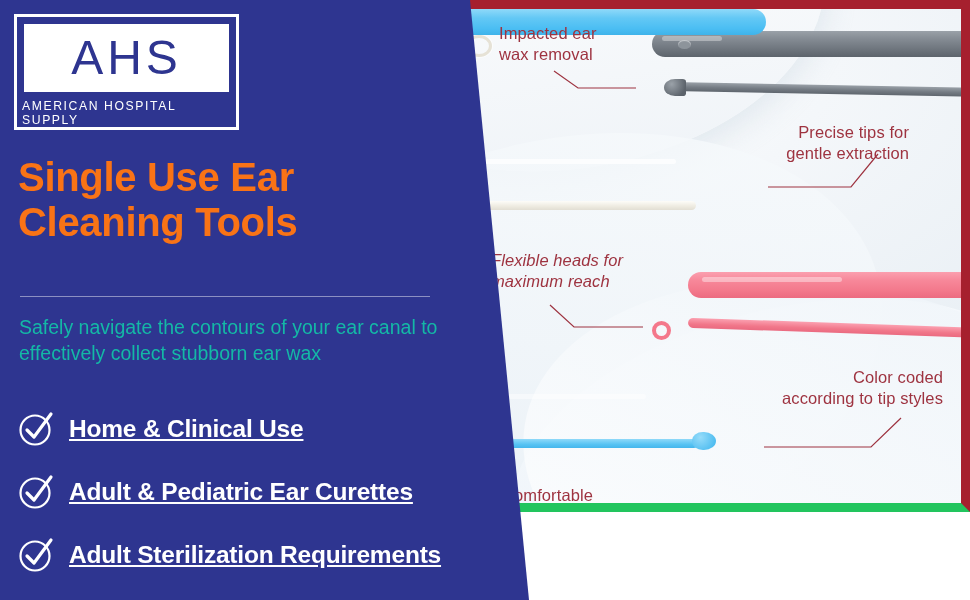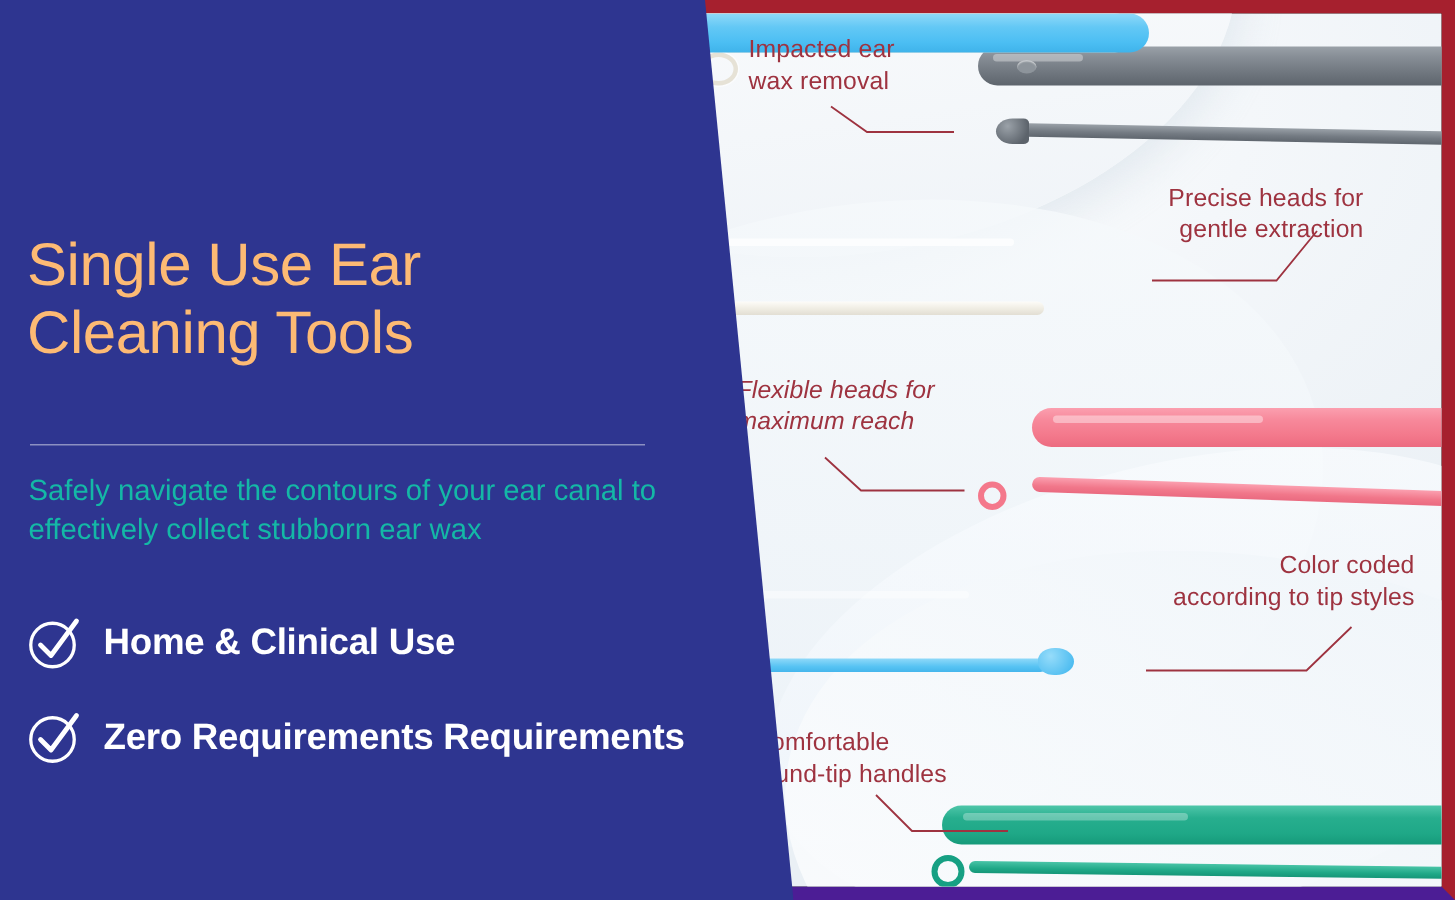--- a/index.html
+++ b/index.html
@@ -9,25 +9,25 @@
   .canvas {
     position:relative;
     width:970px; height:600px;
     overflow:hidden;
     background:#ffffff;
   }
 
   
   .right-panel {
     position:absolute;
-    left:466px; top:0; width:504px; height:600px;
-    background:#000000;
+    left:466px; top:0; width:504px; height:512px;
+    background:#f0abfc;
     border-top:9px solid #A6202E;
     border-right:9px solid #A6202E;
-    border-bottom:9px solid #4c1d95;
+    border-bottom:9px solid #22c55e;
     overflow:hidden;
   }
   .photo-bg {
     position:absolute; inset:0;
     background:
       radial-gradient(ellipse 120% 70% at 20% 10%, #ffffff 0%, #f4f7fa 45%, #eaf0f5 100%),
       linear-gradient(160deg,#ffffff 0%, #eef3f8 60%, #e7eef5 100%);
   }
   .swoosh { position:absolute; border-radius:50%; }
   .sw1 { left:-160px; top:-170px; width:520px; height:330px;
@@ -153,37 +153,37 @@
     font-family:"Liberation Sans", sans-serif; line-height:1;
   }
   .logo-sub {
     width:100%; height:26px; margin-top:6px;
     display:flex; align-items:center; justify-content:center;
     color:#ffffff; font-size:12.2px; letter-spacing:1.6px;
   }
 
   .headline {
     position:absolute; left:18px; top:155px; width:420px;
-    color:#fdba74; font-size:40px; font-weight:normal; line-height:1.12;
+    color:#f97316; font-size:40px; font-weight:bold; line-height:1.12;
     letter-spacing:-.3px;
   }
   .rule {
     position:absolute; left:20px; top:296px; width:410px; height:1px;
     background:rgba(255,255,255,.45);
   }
   .subcopy {
     position:absolute; left:19px; top:314px; width:470px;
     color:#14b8a6; font-size:19.5px; line-height:1.35; font-weight:400;
   }
 
   .bullets { position:absolute; left:18px; top:410px; width:520px; }
   .bullet { display:flex; align-items:center; margin-bottom:26px; }
   .check { width:37px; height:37px; flex:0 0 37px; position:relative; margin-right:14px; }
   .bullet-label {
-    color:#ffffff; font-size:24.5px; font-weight:bold; letter-spacing:-.2px;
+    color:#ffffff; font-size:24.5px; font-weight:bold; letter-spacing:-.2px;text-decoration:underline;
   }
 </style>
 </head>
 <body>
 
 <div class="canvas">
 
   <div class="right-panel">
     <div class="photo-bg">
       <div class="swoosh sw1"></div>
@@ -235,62 +235,77 @@
         <path d="M 412 145 L 385 178 L 302 178"></path>
         <path d="M 84 296 L 108 318 L 177 318"></path>
         <path d="M 435 409 L 405 438 L 298 438"></path>
         <path d="M 118 521 L 142 545 L 206 545"></path>
       </g>
     </svg>
 
     <div class="anno" style="left:33px; top:14px;">Impacted ear
 wax removal</div>
 
-    <div class="anno right" style="right:52px; top:113px;">Precise heads for
+    <div class="anno right" style="right:52px; top:113px;">Precise tips for
 gentle extraction</div>
 
     <div class="anno" style="left:25px; top:241px;font-style:italic;">Flexible heads for
 maximum reach</div>
 
     <div class="anno right" style="right:18px; top:358px;margin-left:32px;">Color coded
 according to tip styles</div>
 
     <div class="anno" style="left:36px; top:476px;">Comfortable
 round-tip handles</div>
   </div>
 
   <div class="left-panel">
 
+    <div class="logo">
+      <div class="logo-inner">
+        <span class="logo-mark">AHS</span>
+      </div>
+      <div class="logo-sub">AMERICAN HOSPITAL SUPPLY</div>
+    </div>
 
     <div class="headline">Single Use Ear
 Cleaning Tools</div>
 
     <div class="rule"></div>
 
     <div class="subcopy">Safely navigate the contours of your ear canal to effectively collect stubborn ear wax</div>
 
     <div class="bullets">
 
       <div class="bullet">
         <span class="check">
           <svg width="37" height="37" viewBox="0 0 37 37">
             <circle cx="17" cy="20" r="14.5" fill="none" stroke="#ffffff" stroke-width="2.2"></circle>
             <path d="M 9 20 L 16 27 L 33 4" fill="none" stroke="#ffffff" stroke-width="3.2" stroke-linecap="round" stroke-linejoin="round"></path>
           </svg>
         </span>
         <span class="bullet-label">Home &amp; Clinical Use</span>
       </div>
 
-
       <div class="bullet">
         <span class="check">
           <svg width="37" height="37" viewBox="0 0 37 37">
             <circle cx="17" cy="20" r="14.5" fill="none" stroke="#ffffff" stroke-width="2.2"></circle>
             <path d="M 9 20 L 16 27 L 33 4" fill="none" stroke="#ffffff" stroke-width="3.2" stroke-linecap="round" stroke-linejoin="round"></path>
           </svg>
         </span>
-        <span class="bullet-label">Zero Requirements Requirements</span>
+        <span class="bullet-label">Adult &amp; Pediatric Ear Curettes</span>
       </div>
 
+      <div class="bullet">
+        <span class="check">
+          <svg width="37" height="37" viewBox="0 0 37 37">
+            <circle cx="17" cy="20" r="14.5" fill="none" stroke="#ffffff" stroke-width="2.2"></circle>
+            <path d="M 9 20 L 16 27 L 33 4" fill="none" stroke="#ffffff" stroke-width="3.2" stroke-linecap="round" stroke-linejoin="round"></path>
+          </svg>
+        </span>
+        <span class="bullet-label">Adult Sterilization Requirements</span>
+      </div>
+
     </div>
   </div>
 
 </div>
 
 </body></html>

